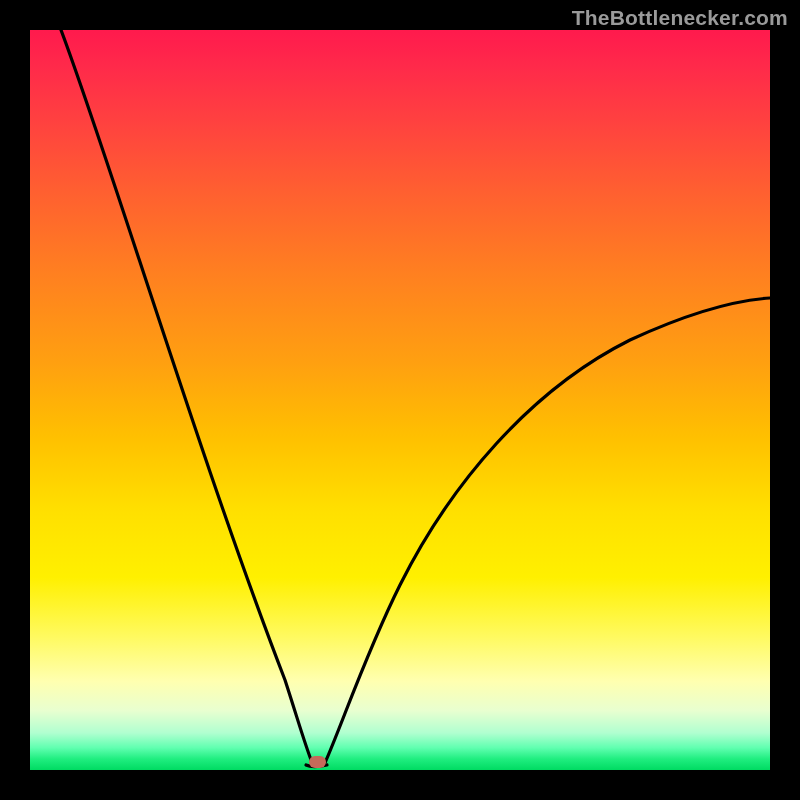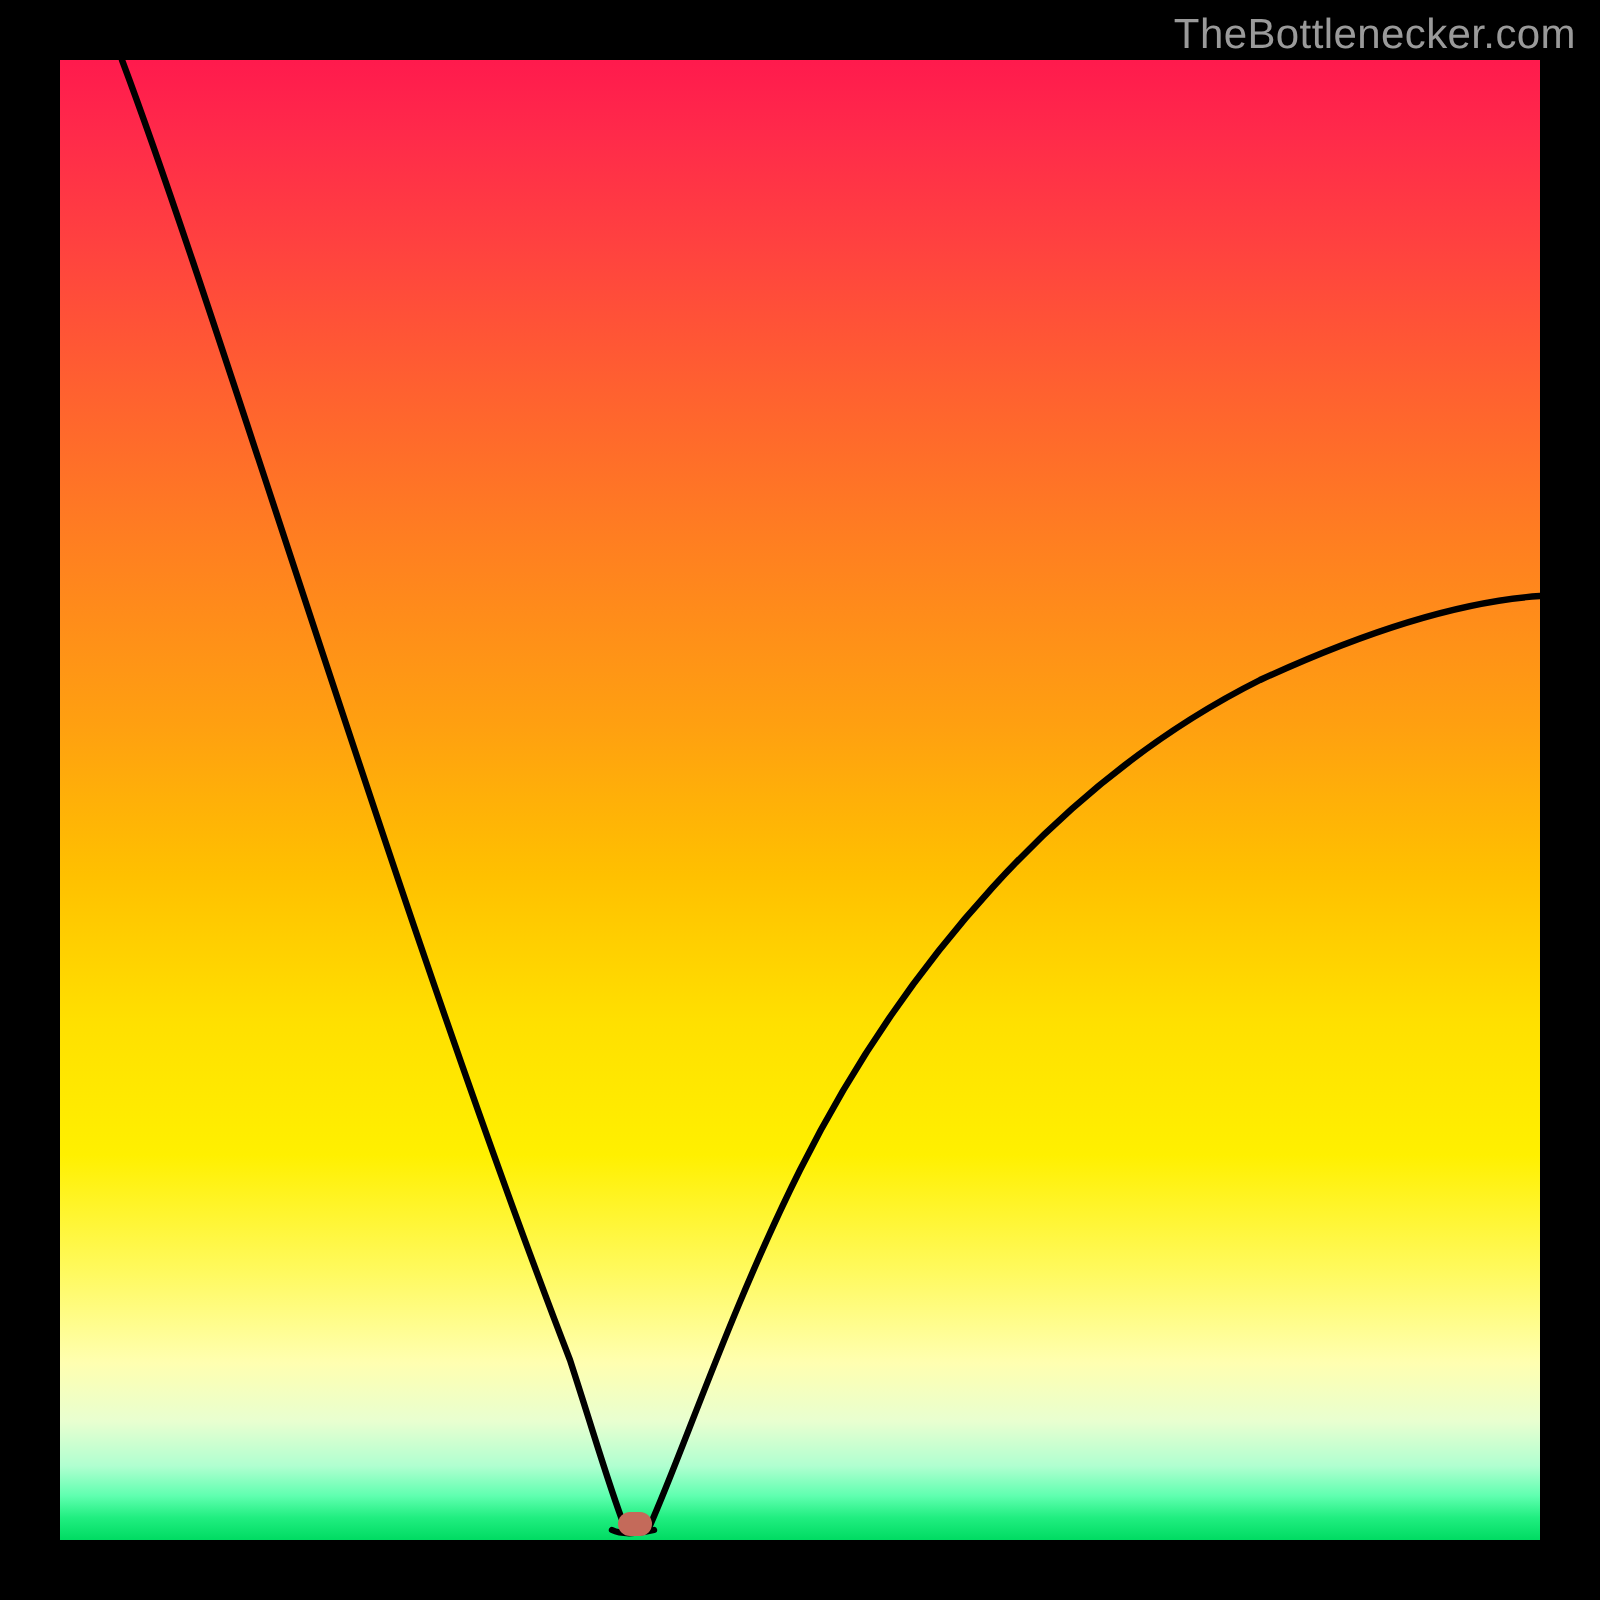--- a/index.html
+++ b/index.html
@@ -9,20 +9,21 @@
     height: 800px;
     overflow: hidden;
     background: #000;
     font-family: Arial, Helvetica, sans-serif;
   }
   .chart-container {
     position: relative;
     width: 800px;
     height: 800px;
     background: #000;
+    font-weight: bold;
   }
   .plot-area {
     position: absolute;
     left: 30px;
     top: 30px;
     width: 740px;
     height: 740px;
   }
   .gradient-bg {
     position: absolute;

